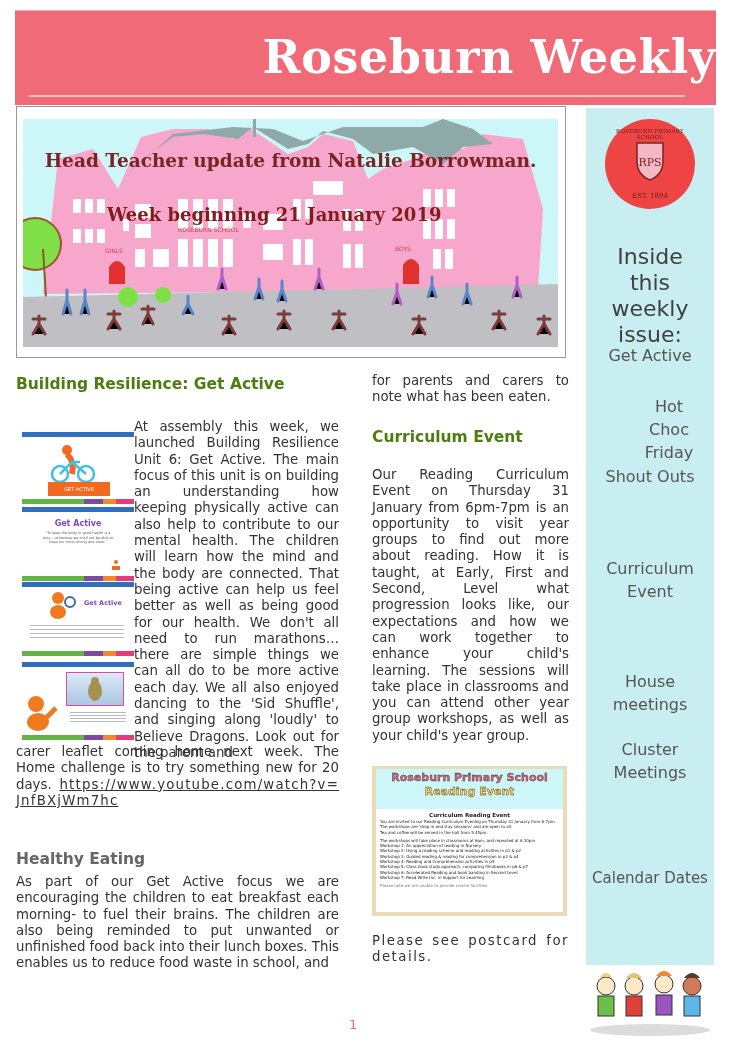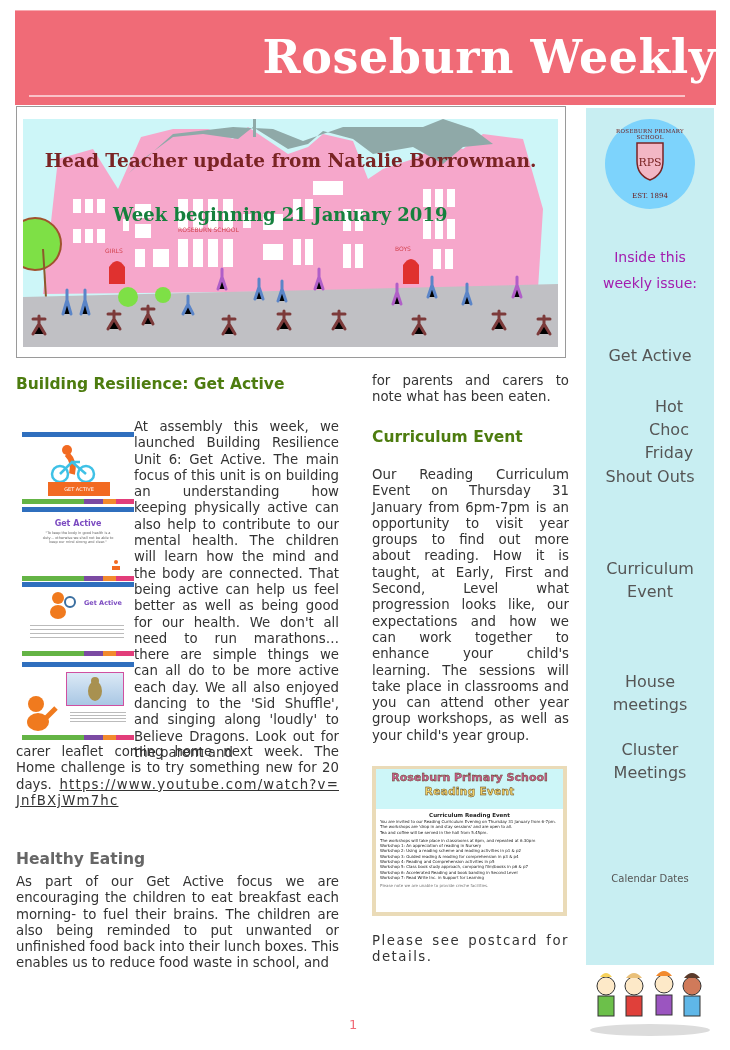--- a/index.html
+++ b/index.html
@@ -14,30 +14,30 @@
   .banner-rule { position:absolute; left:14px; width:452px; top:84px; height:2px; background:#f9c2c7; }
   .banner-rule { width:452px; }
 
   .hero { position:absolute; left:16px; top:106px; width:548px; height:250px;
           border:1px solid #9a9a9a; background:#fff; }
   .hero-art { position:absolute; left:6px; top:12px; width:535px; height:228px; overflow:hidden;
               background:#cdf6f8; }
   .hero-art svg { position:absolute; left:0; top:0; }
   .hero-line1 { position:absolute; left:0; right:0; top:31px; text-align:center;
                 font-family:"DejaVu Serif", serif; font-weight:bold; font-size:18.5px; color:#7a2424; white-space:nowrap; }
-  .hero-line2 { position:absolute; left:90px; top:85px;
-                font-family:"DejaVu Serif", serif; font-weight:bold; font-size:18px; color:#15803d; white-space:nowrap; }
+  .hero-line2 { position:absolute; left:84px; top:85px;
+                font-family:"DejaVu Serif", serif; font-weight:bold; font-size:18px; color:#7f1d1d; white-space:nowrap; }
 
   .sidebar { position:absolute; left:586px; top:108px; width:128px; height:857px; background:#c8eef2; }
-  .crest { position:absolute; left:19px; top:11px; width:90px; height:90px; border-radius:50%; background:#7dd3fc; }
+  .crest { position:absolute; left:19px; top:11px; width:90px; height:90px; border-radius:50%; background:#ef4444; }
   .crest-label-top { position:absolute; left:0; right:0; top:9px; text-align:center; font-family:"DejaVu Serif", serif; font-size:7px; color:#6b2020; letter-spacing:1px; }
   .crest-label-bottom { position:absolute; left:0; right:0; top:73px; text-align:center; font-family:"DejaVu Serif", serif; font-size:7px; color:#6b2020; }
   .crest-shield { position:absolute; left:30px; top:22px; width:30px; height:40px; }
-  .sb-heading { position:absolute; left:0; right:0; top:136px; text-align:center; font-size:14px;
-                line-height:26px; color:#a21caf; }
+  .sb-heading { position:absolute; left:0; right:0; top:136px; text-align:center; font-size:22px;
+                line-height:26px; color:#404040; }
   .sb-item { position:absolute; left:0; right:0; text-align:center; font-size:16px; line-height:23px; color:#555; }
   .kids { position:absolute; left:586px; top:968px; width:128px; height:70px; }
 
   .h2 { position:absolute; font-weight:bold; font-size:15.5px; color:#4d7c0f; white-space:nowrap; }
   .h2.grey { color:#666; }
   .body-text { position:absolute; font-size:13.3px; line-height:16.3px; color:#333; text-align:justify; }
   .body-text a { color:#333; text-decoration:underline; }
 
   .slides { position:absolute; left:22px; top:432px; width:112px; height:312px; }
   .slide { position:absolute; left:0; width:112px; background:#fff; }
@@ -171,21 +171,21 @@
     </svg>
     <div class="crest-label-bottom">EST. 1894</div>
   </div>
   <div class="sb-heading" style="padding:0 14px;">Inside this weekly issue:</div>
   <div class="sb-item" style="top:236px;">Get Active</div>
   <div class="sb-item" style="top:287px;padding:0 14px;margin-left:38px;">Hot Choc Friday</div>
   <div class="sb-item" style="top:357px;">Shout Outs</div>
   <div class="sb-item" style="top:449px;padding:0 14px;">Curriculum Event</div>
   <div class="sb-item" style="top:630px;padding:0 20px;">Cluster Meetings</div>
   <div class="sb-item" style="top:562px;padding:0 18px;">House meetings</div>
-  <div class="sb-item" style="top:759px;font-size:10px;">Calendar Dates</div>
+  <div class="sb-item" style="top:759px;font-size:15px;">Calendar Dates</div>
 </div>
 
 <svg class="kids" viewBox="0 0 128 70">
   <ellipse cx="64" cy="62" rx="60" ry="6" fill="#dcdcdc"></ellipse>
   <g stroke="#333" stroke-width="1">
     <circle cx="20" cy="18" r="9" fill="#fde9c8"></circle>
       <rect x="12" y="28" width="16" height="20" fill="#6cc04a"></rect>
     <circle cx="48" cy="18" r="9" fill="#fde9c8"></circle>
       <rect x="40" y="28" width="16" height="20" fill="#e0403a"></rect>
     <circle cx="78" cy="16" r="9" fill="#fde9c8"></circle>

